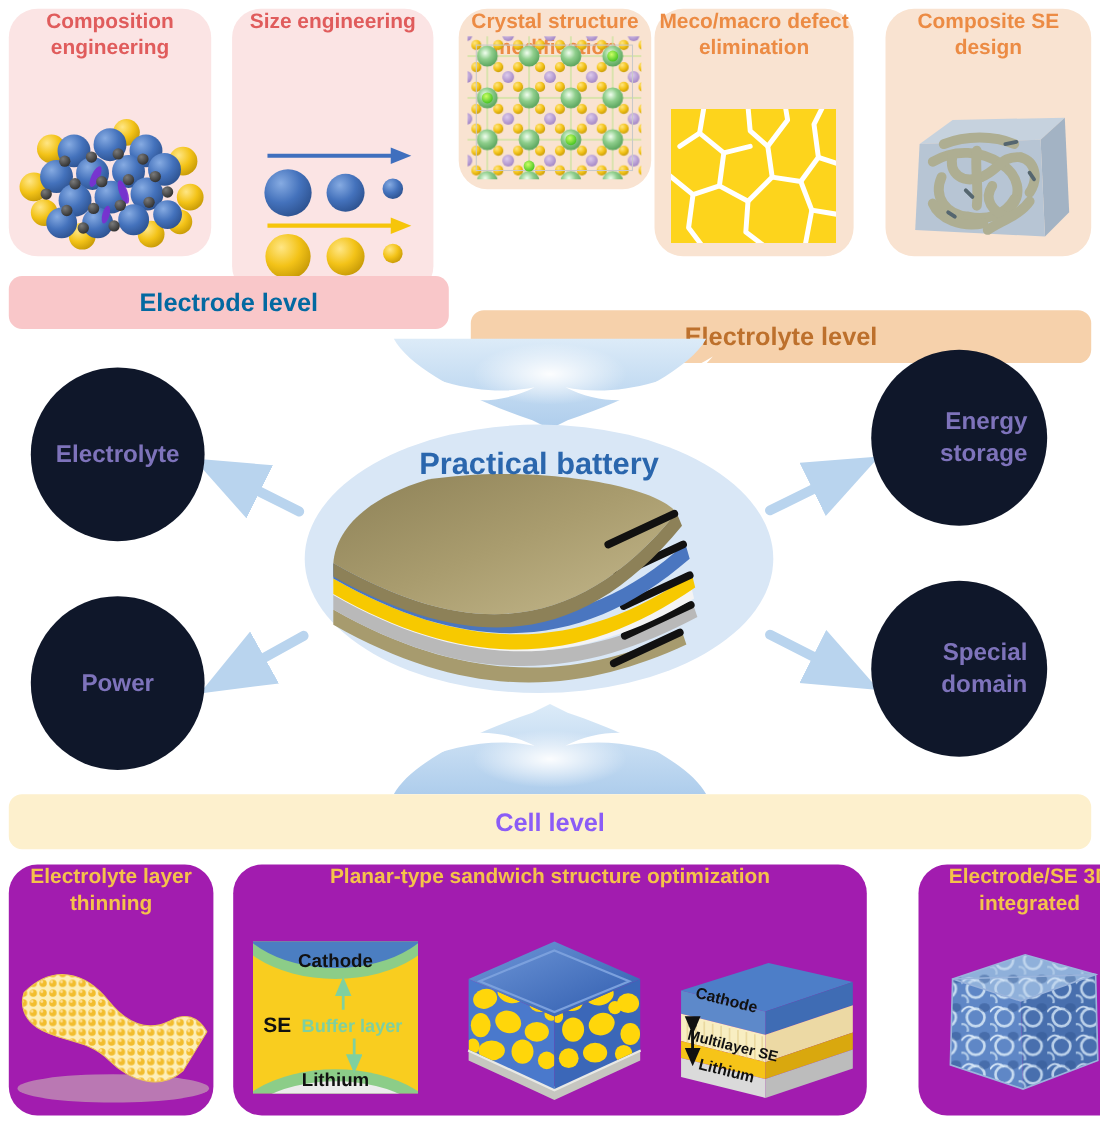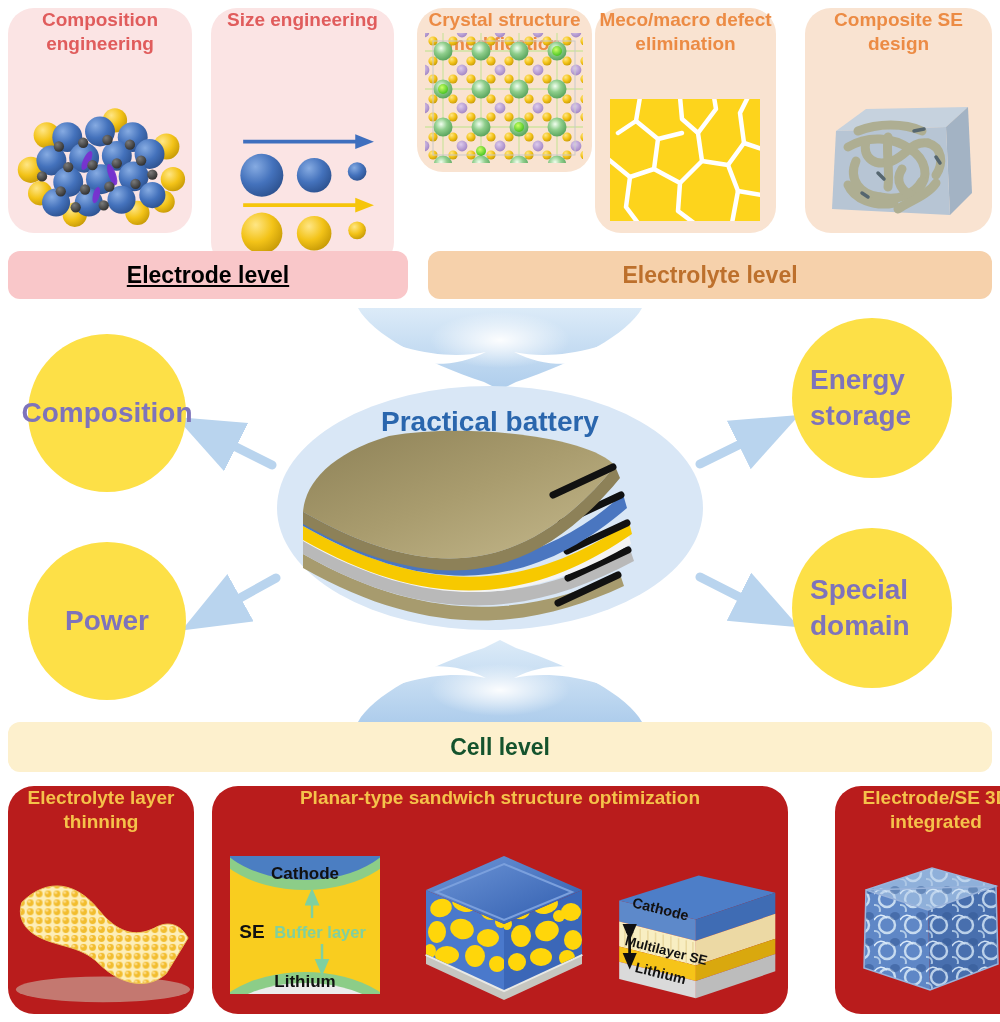--- a/index.html
+++ b/index.html
@@ -1,31 +1,31 @@
 <!DOCTYPE html>
 <html><head>
 <meta charset="utf-8">
 <style>
   html,body{margin:0;padding:0;background:#fff;}
   body{width:1000px;height:1022px;position:relative;font-family:"Liberation Sans",sans-serif;}
   .canvas{position:absolute;left:0;top:0;width:1000px;height:1022px;overflow:hidden;background:#fff;}
   .panel{position:absolute;border-radius:26px;}
   .panel-pink{background:#fbe4e4;}
   .panel-peach{background:#f9e3d1;}
-  .panel-cream{background:#b91c1c;}
+  .panel-cream{background:#a21caf;}
   .panel-label{font-weight:bold;text-align:center;font-size:19px;line-height:1.25;}
   .label-red{color:#e05c5c;}
   .label-orange{color:#ec8b44;}
   .label-gold{color:#f5c24a;}
   .panel-art{position:absolute;}
   .banner{position:absolute;height:48px;border-radius:12px;display:flex;align-items:center;justify-content:center;font-weight:bold;font-size:23px;}
-  .banner-electrode{background:#f9c7c9;color:#000000;text-decoration:underline;}
-  .banner-electrolyte{background:#f6d1ab;color:#bd702c;}
-  .banner-cell{background:#fdf0cd;color:#14532d;}
-  .app-circle{position:absolute;border-radius:50%;background:#fde047;color:#7e73bb;font-weight:bold;font-size:28px;line-height:1.3;display:flex;align-items:center;justify-content:center;text-align:left;padding:0 18px;box-sizing:border-box;}
+  .banner-electrode{background:#f9c7c9;color:#0369a1;}
+  .banner-electrolyte{background:#f6d1ab;color:#bd702c;margin-top:31px;}
+  .banner-cell{background:#fdf0cd;color:#8b5cf6;}
+  .app-circle{position:absolute;border-radius:50%;background:#0f172a;color:#7e73bb;font-weight:bold;font-size:22px;line-height:1.3;display:flex;align-items:center;justify-content:center;text-align:right;padding:0 18px;box-sizing:border-box;}
   .center-title{position:absolute;left:330px;top:406px;width:320px;text-align:center;color:#2a66ad;font-weight:bold;font-size:28px;}
   .mid-svg{position:absolute;left:0;top:300px;}
   svg text{font-family:"Liberation Sans",sans-serif;}
 </style>
 </head>
 <body>
 
 <div class="canvas">
 
 <svg width="0" height="0" style="position:absolute" aria-hidden="true">
@@ -288,21 +288,21 @@
 
     <path d="M96,4 C36,22 12,52 10,80 C140,154 236,140 322,34 C300,6 180,-10 96,4 Z" fill="url(#gradTanTop)"></path>
     <path d="M10,80 C140,154 236,140 322,34 L327,46 C240,152 142,166 10,92 Z" fill="#8d8158"></path>
     <path d="M260,63 L320,35" stroke="#111" stroke-width="7" stroke-linecap="round" fill="none"></path>
   </g>
 </svg>
 
 <div class="center-title">Practical battery</div>
 
 <div class="app-circle" style="left:28px;top:334px;width:158px;height:158px;">
-  <span>Composition</span>
+  <span>Electrolyte</span>
 </div>
 <div class="app-circle" style="left:792px;top:318px;width:160px;height:160px;">
   <span>Energy storage</span>
 </div>
 <div class="app-circle" style="left:28px;top:542px;width:158px;height:158px;">
   <span>Power</span>
 </div>
 <div class="app-circle" style="left:792px;top:528px;width:160px;height:160px;">
   <span>Special domain</span>
 </div>

